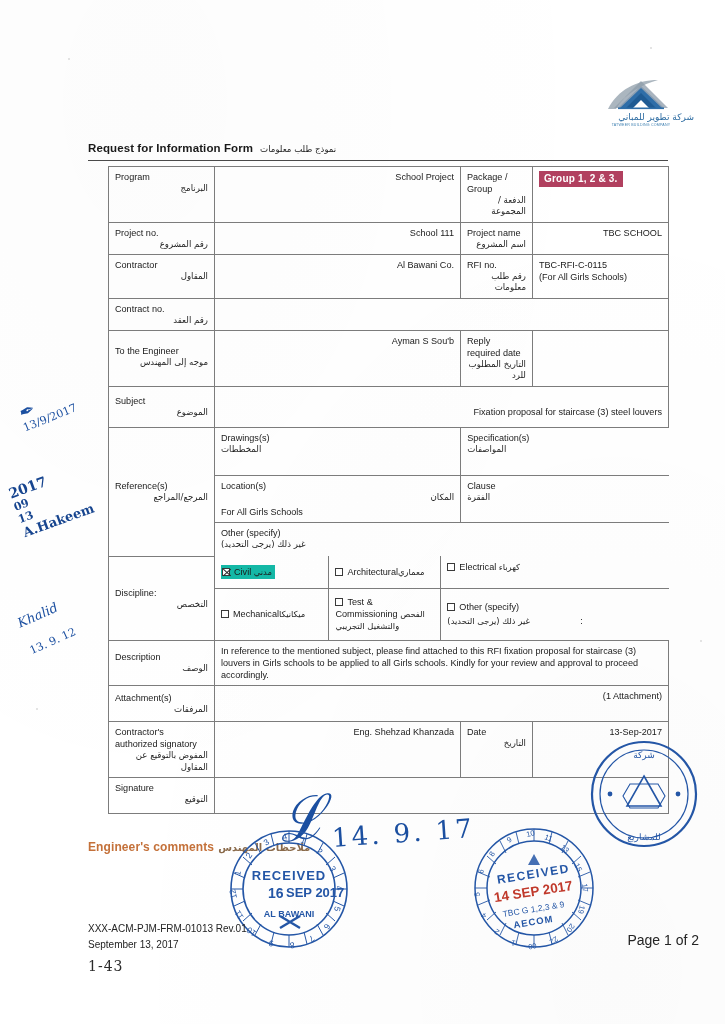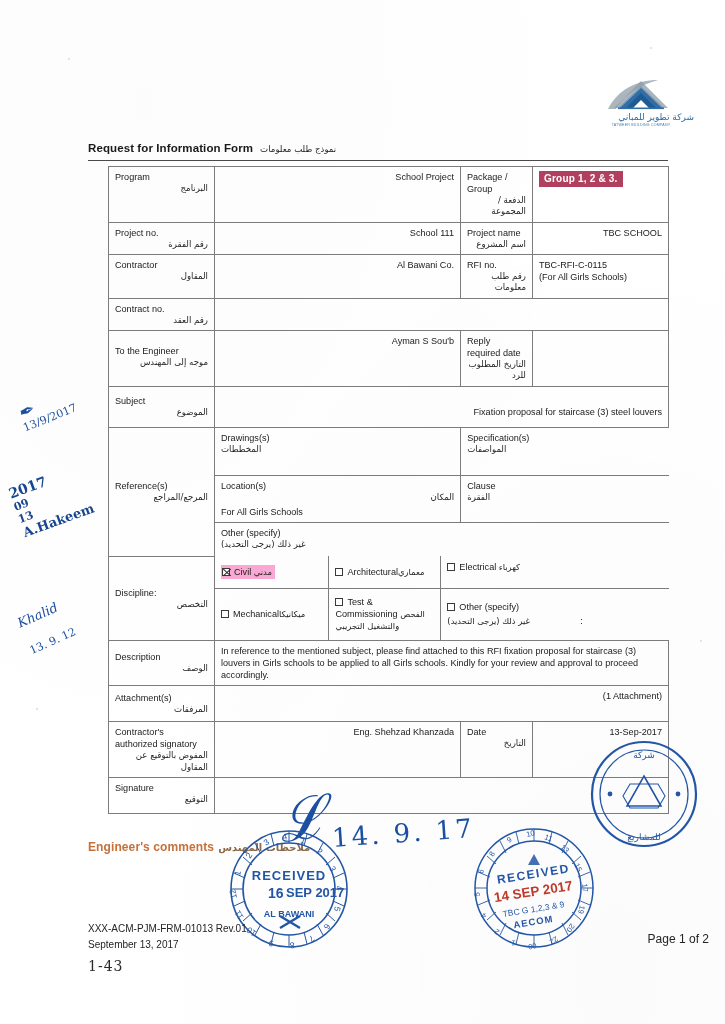--- a/index.html
+++ b/index.html
@@ -90,21 +90,21 @@
     display:inline-block; width:8px; height:8px;
     border:1px solid #3a3a3a; vertical-align:-1px;
     margin-right:4px; position:relative; background:#fff;
   }
   .cb.on::before, .cb.on::after{
     content:""; position:absolute; left:-1px; top:3px;
     width:10px; height:1px; background:#2a2a2a;
   }
   .cb.on::before{ transform:rotate(42deg); }
   .cb.on::after{ transform:rotate(-42deg); }
-  .chk-hl{ background:#f9a8d4; padding:1px 3px 1px 1px; display:inline-block; }
+  .chk-hl{ background:#14b8a6; padding:1px 3px 1px 1px; display:inline-block; }
   .disc-cell{ font-size:9px; }
   .disc-cell .ar{ display:inline; font-size:8.4px; }
 
   .desc{ font-size:9.2px; line-height:1.55; padding:6px 8px 8px 8px; }
 
   
   .eng-cmt{
     position:absolute; left:88px; top:840px;
     font-size:12px; font-weight:bold; color:#c4713a;
     letter-spacing:.1px;
@@ -113,22 +113,22 @@
     display:inline; font-family:"DejaVu Sans", sans-serif;
     font-size:10px; color:#8a6a4a; margin-left:4px; direction:rtl;
   }
 
   
   .footer{
     position:absolute; left:88px; top:921px;
     font-size:10px; line-height:1.6; color:#242424;
   }
   .pageno{
-    position:absolute; right:16px; top:932px;
-    font-size:12px; color:#242424;
+    position:absolute; right:26px; top:932px;
+    font-size:14px; color:#242424;
   }
 
   
   .ink{ position:absolute; color:#1b4fa0; font-family:"DejaVu Serif", serif; pointer-events:none; }
   .ink-dark{ color:#17458f; }
 
   .hw1{ left:18px; top:392px; transform:rotate(-22deg); }
   .hw1 .sig{ font-size:19px; font-style:italic; letter-spacing:-1px; }
   .hw1 .dt{ font-size:11px; margin-top:-2px; }
 
@@ -215,21 +215,21 @@
         <span class="ar">الدفعة / المجموعة</span>
       </td>
       <td class="val">
         <span class="hl-group">Group 1, 2 &amp; 3.</span>
       </td>
     </tr>
 
     <tr>
       <td class="lbl">
         <span class="en">Project no.</span>
-        <span class="ar">رقم الفقرة</span>
+        <span class="ar">رقم المشروع</span>
       </td>
       <td class="val val-pad">School 111</td>
       <td class="lbl">
         <span class="en">Project name</span>
         <span class="ar">اسم المشروع</span>
       </td>
       <td class="val val-pad">TBC SCHOOL</td>
     </tr>
 
     <tr>

